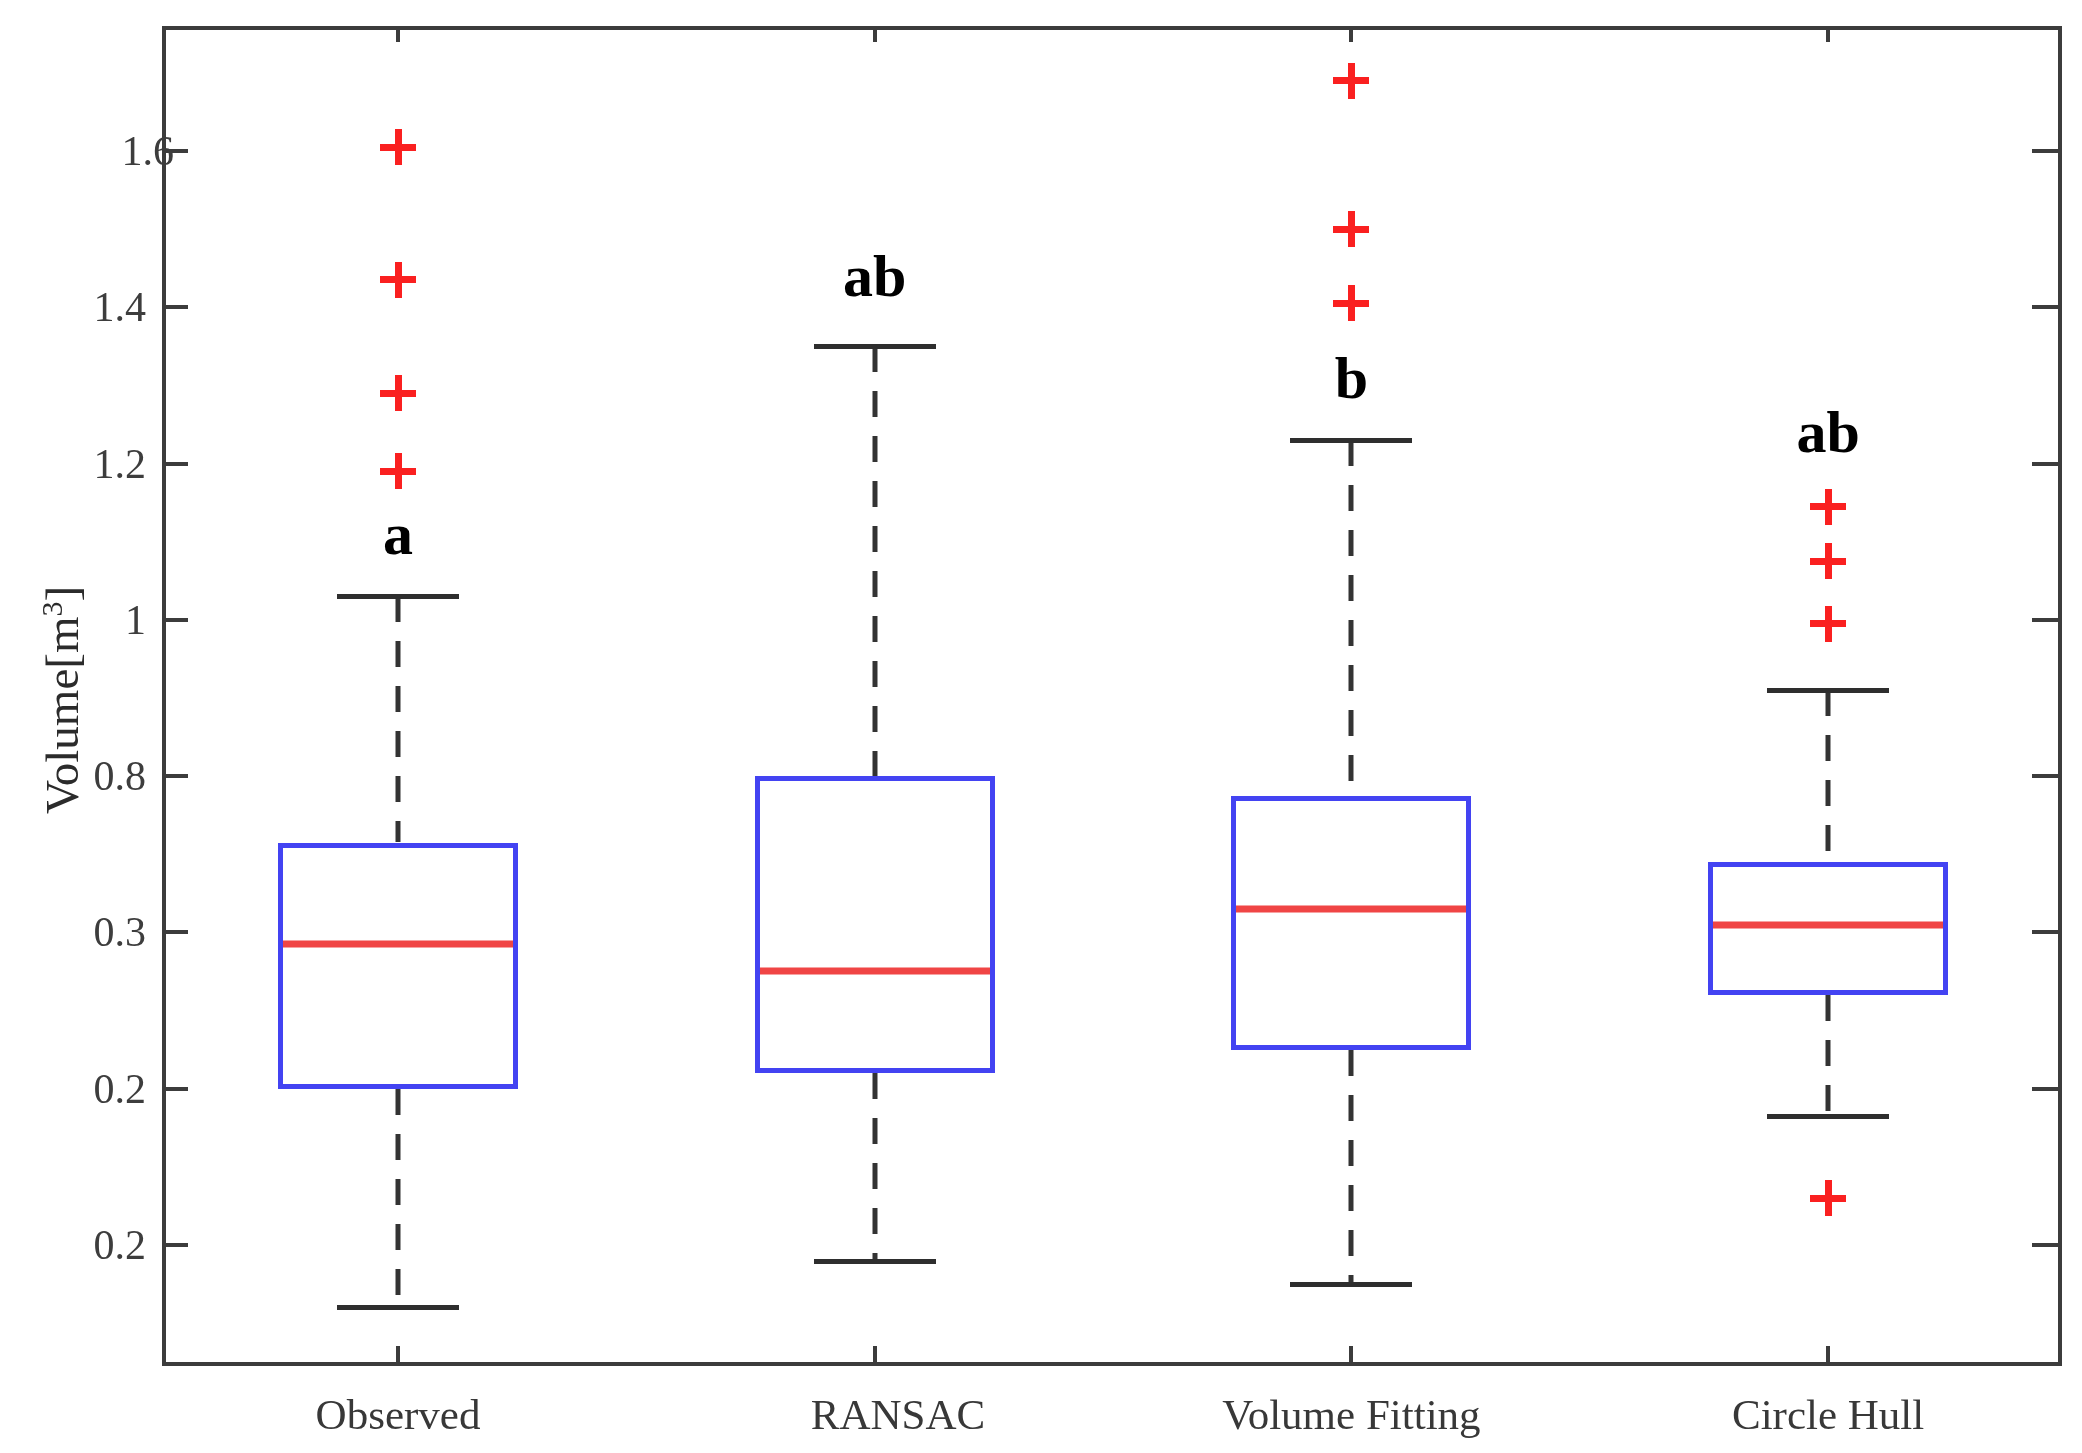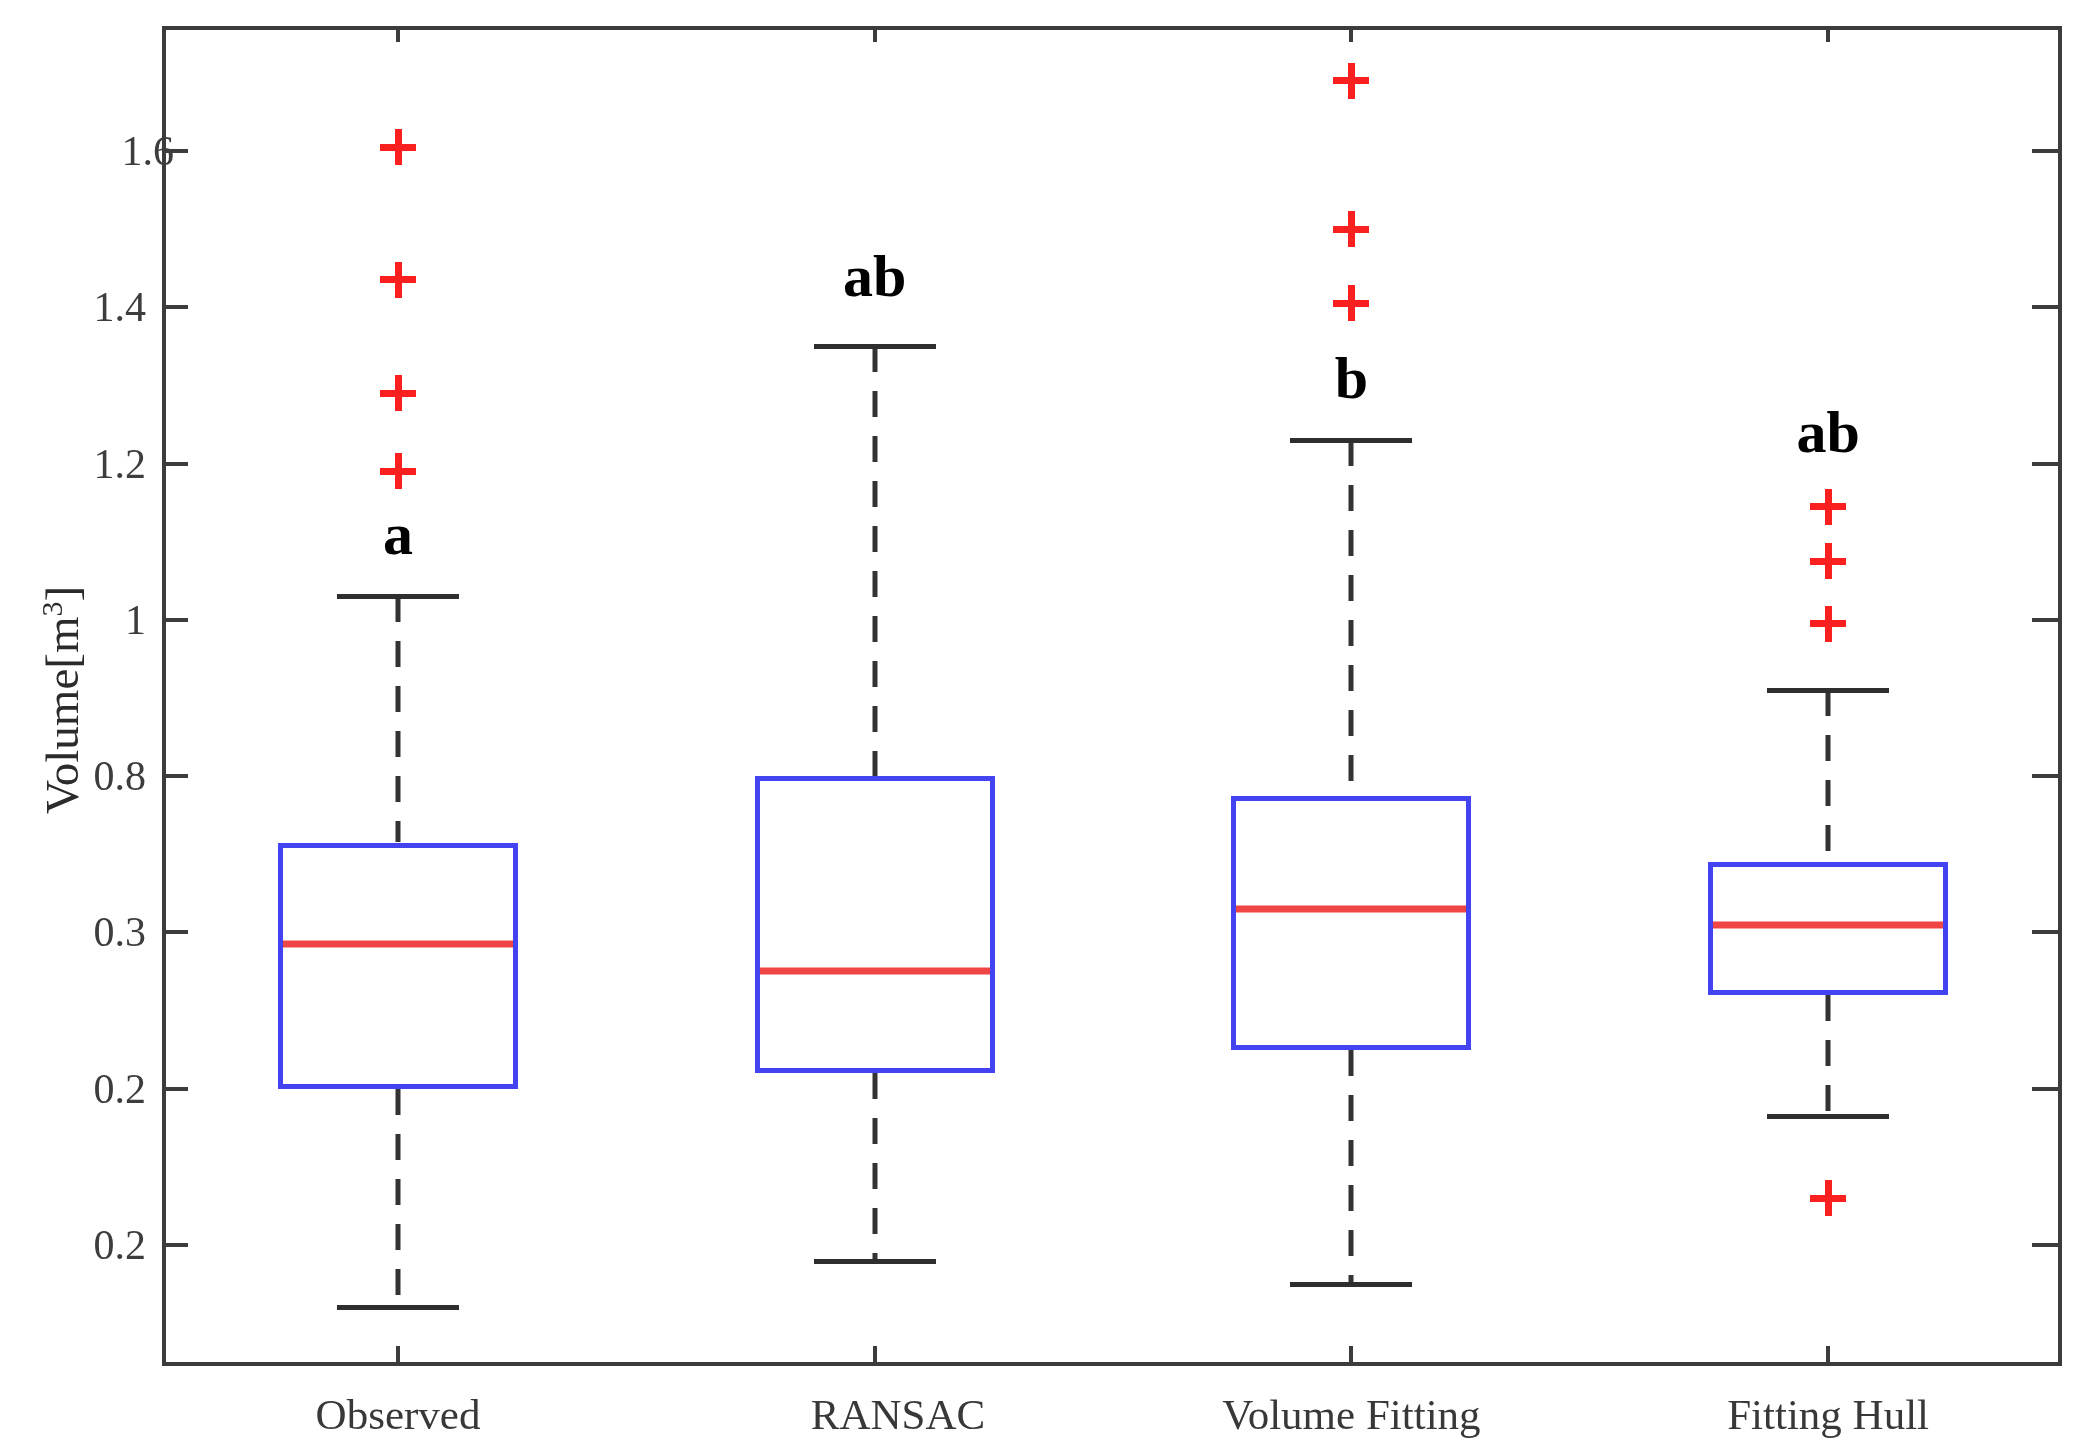--- a/index.html
+++ b/index.html
@@ -59,21 +59,21 @@
     <div class="abs xtick" style="left: 396px; top: 1346px; height: 16px;"></div>
     <div class="abs x-label" style="left: 398px; top: 1390px;">Observed</div>
     <div class="abs xtick" style="left: 872.7px; top: 26px; height: 16px;"></div>
     <div class="abs xtick" style="left: 872.7px; top: 1346px; height: 16px;"></div>
     <div class="abs x-label" style="left: 856px; top: 1390px; margin-left: 42px;">RANSAC</div>
     <div class="abs xtick" style="left: 1349.4px; top: 26px; height: 16px;"></div>
     <div class="abs xtick" style="left: 1349.4px; top: 1346px; height: 16px;"></div>
     <div class="abs x-label" style="left: 1351.4px; top: 1390px;">Volume Fitting</div>
     <div class="abs xtick" style="left: 1826.1px; top: 26px; height: 16px;"></div>
     <div class="abs xtick" style="left: 1826.1px; top: 1346px; height: 16px;"></div>
-    <div class="abs x-label" style="left: 1828.1px; top: 1390px;">Fitting Hull</div>
+    <div class="abs x-label" style="left: 1828.1px; top: 1390px;">Circle Hull</div>
     <div class="abs whisker" style="left: 398px; top: 596.379px; height: 246.122px;"></div>
     <div class="abs whisker" style="left: 398px; top: 1088.62px; height: 218.776px;"></div>
     <div class="abs cap" style="left: 398px; top: 594.379px; width: 122px;"></div>
     <div class="abs cap" style="left: 398px; top: 1305.4px; width: 122px;"></div>
     <div class="abs bbox" style="left: 398px; top: 842.501px; width: 240px; height: 246.122px; border-color: rgb(67, 67, 242);"></div>
     <div class="abs median" style="left: 398px; top: 944.076px; width: 230px; background: rgb(240, 69, 69);"></div>
     <div class="abs plus" style="left: 398px; top: 471.364px;"></div>
     <div class="abs plus" style="left: 398px; top: 393.23px;"></div>
     <div class="abs plus" style="left: 398px; top: 279.936px;"></div>
     <div class="abs plus" style="left: 398px; top: 147.108px;"></div>

